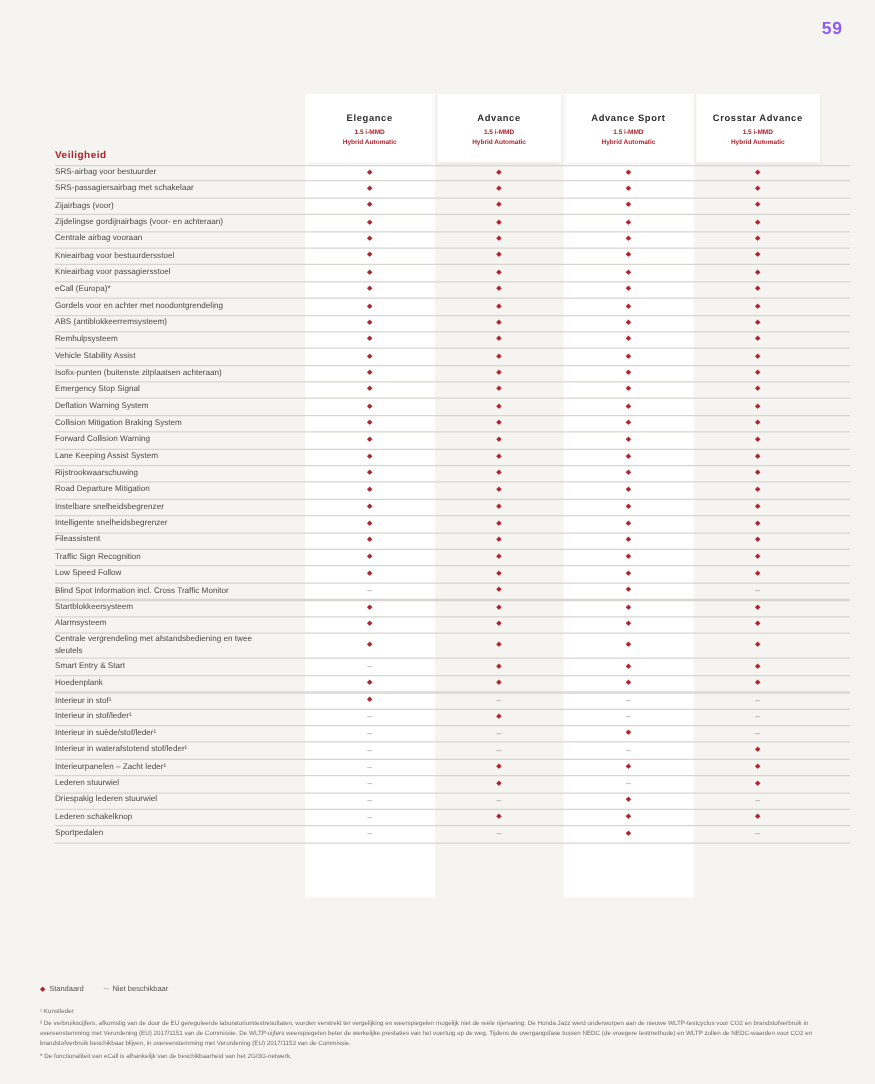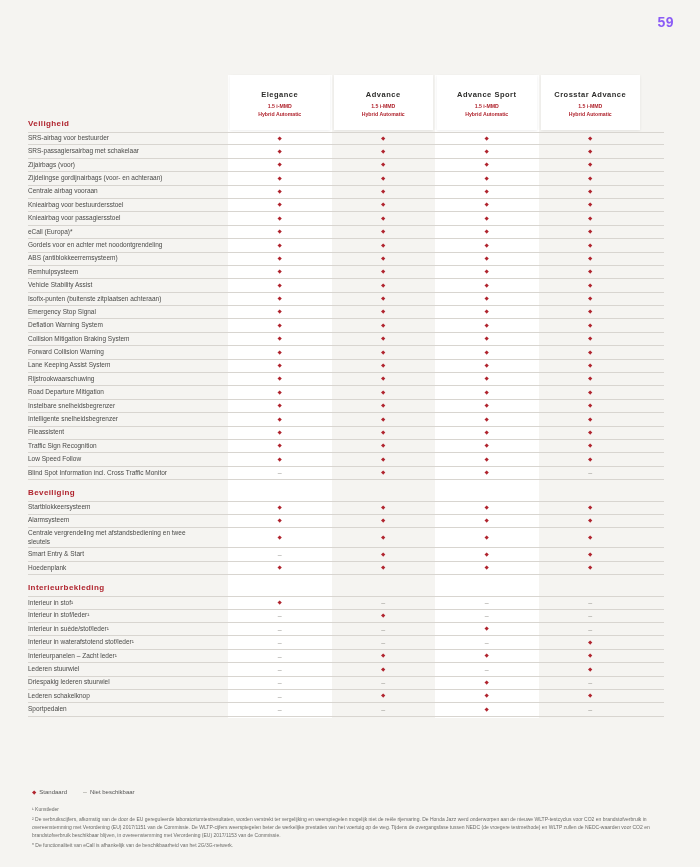--- a/index.html
+++ b/index.html
@@ -16,21 +16,21 @@
     font-family:"Liberation Sans", sans-serif;
     color:var(--text);
     position:relative;
     overflow:hidden;
   }
   .page-number{
     position:absolute;top:14px;right:26px;
     font-size:14px;font-weight:700;color:#8b5cf6;letter-spacing:.5px;
   }
   .table-wrap{
-    position:absolute;left:28px;top:75px;width:636px;
+    position:absolute;left:44px;top:75px;width:636px;
   }
   .stripe{
     position:absolute;top:0;width:103.5px;height:643px;
     background:var(--stripe);
   }
   .stripe.s1{left:200px;}
   .stripe.s3{left:407px;}
   .header-cards{position:absolute;top:0;left:0;width:636px;height:55px;}
   .header-card{
     position:absolute;top:0;height:55px;width:99.5px;
@@ -281,21 +281,20 @@
         <div class="cell std">◆</div>
         <div class="cell std">◆</div>
       </div>
       <div class="row">
         <div class="row-label">Blind Spot Information incl. Cross Traffic Monitor</div>
         <div class="cell na">–</div>
         <div class="cell std">◆</div>
         <div class="cell std">◆</div>
         <div class="cell na">–</div>
       </div>
-      <div class="section-heading">Beveiliging</div>
       <div class="row first">
         <div class="row-label">Startblokkeersysteem</div>
         <div class="cell std">◆</div>
         <div class="cell std">◆</div>
         <div class="cell std">◆</div>
         <div class="cell std">◆</div>
       </div>
       <div class="row">
         <div class="row-label">Alarmsysteem</div>
         <div class="cell std">◆</div>
@@ -317,21 +316,20 @@
         <div class="cell std">◆</div>
         <div class="cell std">◆</div>
       </div>
       <div class="row">
         <div class="row-label">Hoedenplank</div>
         <div class="cell std">◆</div>
         <div class="cell std">◆</div>
         <div class="cell std">◆</div>
         <div class="cell std">◆</div>
       </div>
-      <div class="section-heading">Interieurbekleding</div>
       <div class="row first">
         <div class="row-label">Interieur in stof¹</div>
         <div class="cell std">◆</div>
         <div class="cell na">–</div>
         <div class="cell na">–</div>
         <div class="cell na">–</div>
       </div>
       <div class="row">
         <div class="row-label">Interieur in stof/leder¹</div>
         <div class="cell na">–</div>

